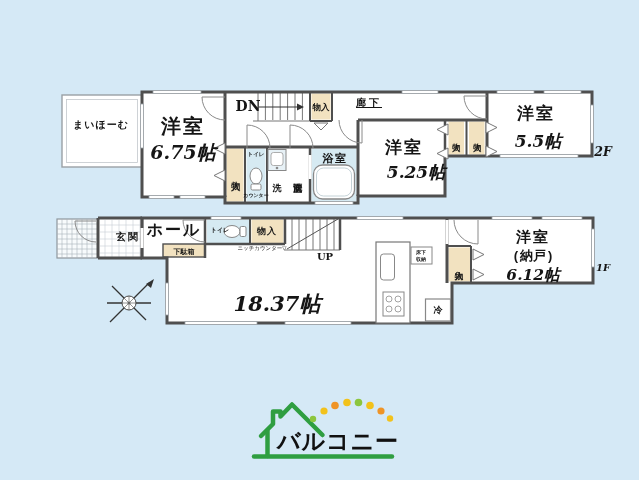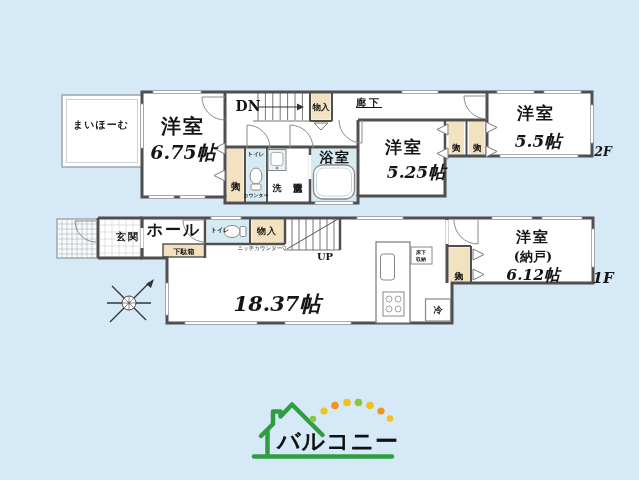--- a/index.html
+++ b/index.html
@@ -282,21 +282,21 @@
 <div class="lbl" style="left:183px;top:126px;font-size:20px;letter-spacing:2px;">洋室</div>
 <div class="lbl ital" style="left:183px;top:152px;font-size:19px;">6.75帖</div>
 <div class="lbl" style="left:248px;top:106px;font-size:14px;">DN</div>
 <div class="lbl" style="left:321px;top:107px;font-size:8.5px;">物入</div>
 <div class="lbl" style="left:369px;top:103px;font-size:10px;letter-spacing:3px;text-decoration:underline;">廊下</div>
 <div class="lbl vert" style="left:235px;top:174px;font-size:9px;">物入</div>
 <div class="lbl" style="left:256px;top:155px;font-size:5.5px;">トイレ</div>
 <div class="lbl" style="left:256px;top:195px;font-size:5px;">カウンター</div>
 <div class="lbl" style="left:277px;top:188px;font-size:9px;">洗</div>
 <div class="lbl vert" style="left:297px;top:176px;font-size:9px;">洗面室</div>
-<div class="lbl" style="left:335px;top:158px;font-size:14px;letter-spacing:1.5px;font-family:Liberation Serif, serif;">浴室</div>
+<div class="lbl" style="left:335px;top:158px;font-size:11px;letter-spacing:1.5px;">浴室</div>
 <div class="lbl" style="left:404px;top:147px;font-size:17px;letter-spacing:2px;">洋室</div>
 <div class="lbl ital" style="left:416px;top:172px;font-size:17px;">5.25帖</div>
 <div class="lbl vert" style="left:456px;top:137px;font-size:8px;">物入</div>
 <div class="lbl vert" style="left:477px;top:137px;font-size:8px;">物入</div>
 <div class="lbl" style="left:536px;top:113px;font-size:17px;letter-spacing:2px;">洋室</div>
 <div class="lbl ital" style="left:538px;top:141px;font-size:17px;">5.5帖</div>
 <div class="lbl ital" style="left:603px;top:152px;font-size:12.5px;">2F</div>
 
 <div class="lbl" style="left:128px;top:237px;font-size:10px;letter-spacing:2px;">玄関</div>
 <div class="lbl" style="left:174px;top:230px;font-size:16px;letter-spacing:2px;">ホール</div>
@@ -304,19 +304,19 @@
 <div class="lbl" style="left:220px;top:230px;font-size:6px;">トイレ</div>
 <div class="lbl" style="left:267px;top:231px;font-size:9px;letter-spacing:1px;">物入</div>
 <div class="lbl" style="left:262px;top:249px;font-size:5.5px;font-weight:normal;">ニッチカウンター▽</div>
 <div class="lbl" style="left:325px;top:257px;font-size:10px;">UP</div>
 <div class="lbl ital" style="left:277px;top:303px;font-size:21px;">18.37帖</div>
 <div class="lbl" style="left:421px;top:252px;font-size:5px;">床下</div>
 <div class="lbl" style="left:421px;top:259px;font-size:5px;">収納</div>
 <div class="lbl" style="left:438px;top:310px;font-size:9px;">冷</div>
 <div class="lbl vert" style="left:459px;top:264px;font-size:8.5px;">物入</div>
 <div class="lbl" style="left:533px;top:237px;font-size:15px;letter-spacing:2px;">洋室</div>
-<div class="lbl" style="left:533px;top:256px;font-size:13px;">(納戸)</div>
+<div class="lbl" style="left:533px;top:256px;font-size:13px;font-family:Liberation Mono, monospace;">(納戸)</div>
 <div class="lbl ital" style="left:533px;top:275px;font-size:15.5px;">6.12帖</div>
-<div class="lbl ital" style="left:603px;top:278px;font-size:15px;">1F</div>
+<div class="lbl ital" style="left:603px;top:268px;font-size:10px;">1F</div>
 
 <div class="lbl logo-text" style="left:338px;top:441px;font-size:23px;">バルコニー</div>
 
 </div>
 
 </body></html>

